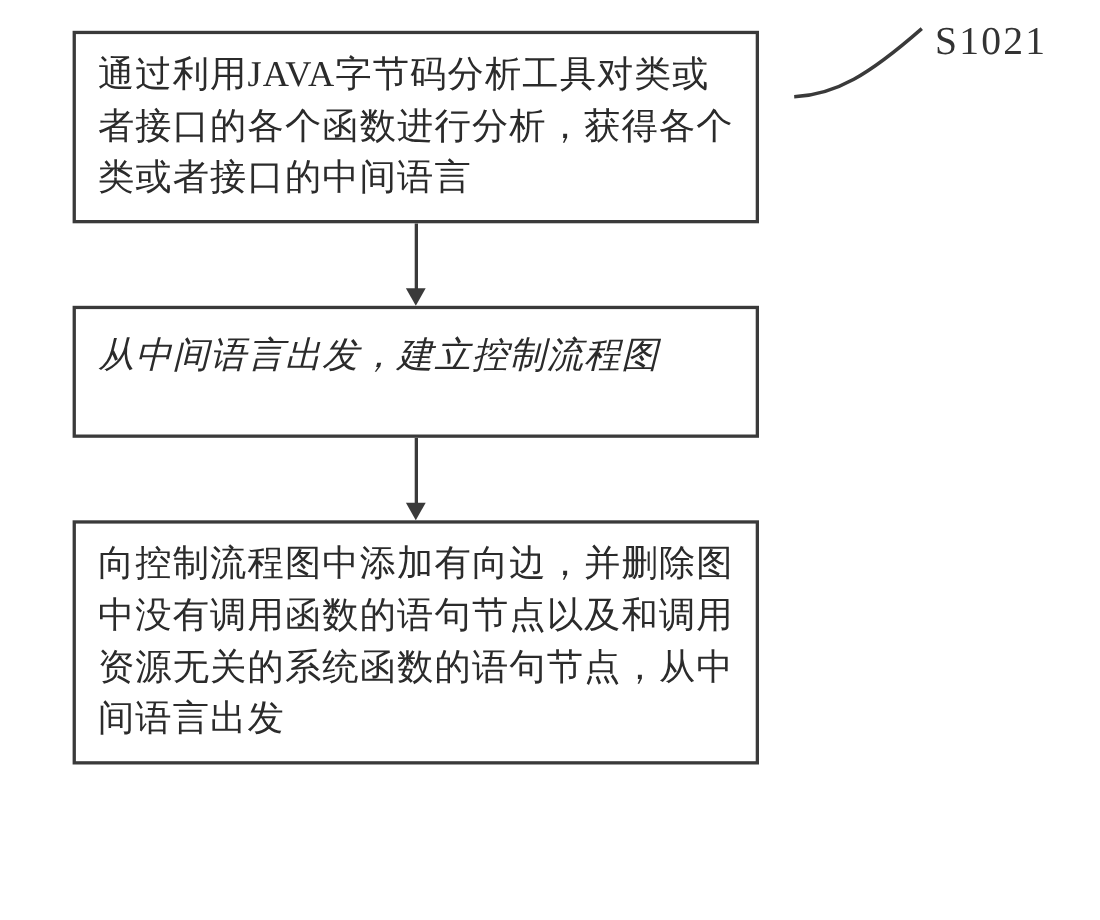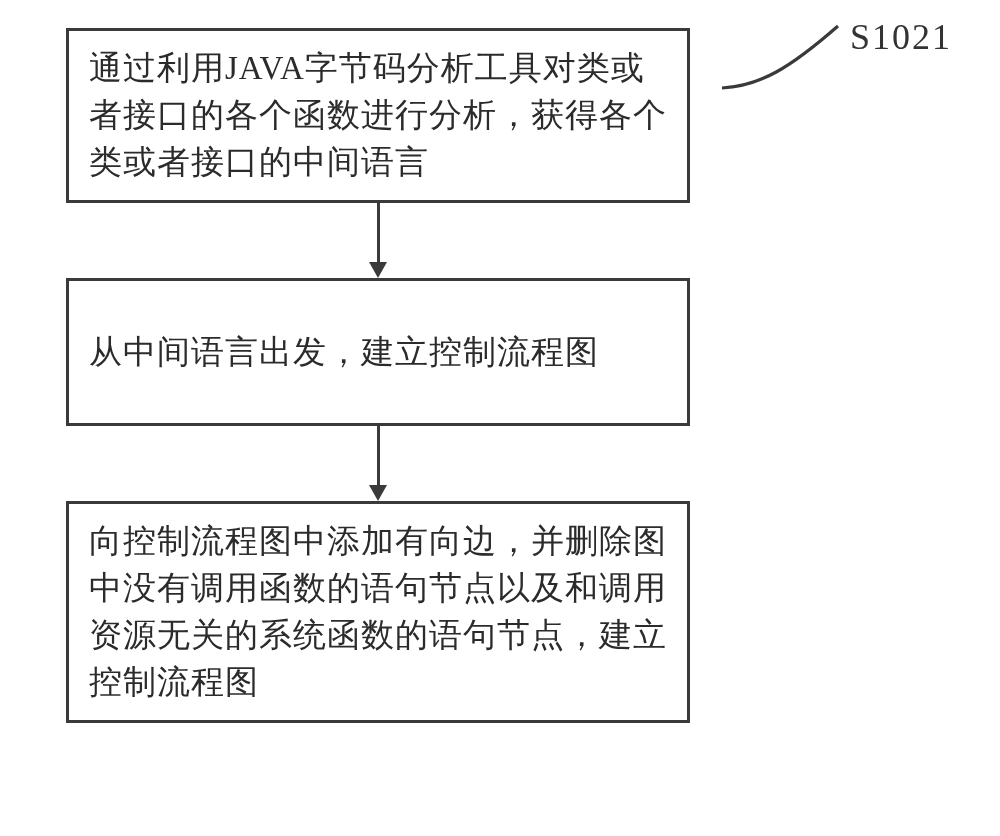--- a/index.html
+++ b/index.html
@@ -64,21 +64,21 @@
   .label-text {
     position: absolute;
     top: -6px;
     left: 130px;
     font-size: 36px;
     color: #333;
     letter-spacing: 2px;
     white-space: nowrap;
   }
   
-  .pad-mid { padding-top: 48px; padding-bottom: 48px; }
+  .pad-mid { padding-top: 20px; padding-bottom: 48px; font-style: italic; }
 </style>
 </head>
 <body>
 
 <div class="diagram">
 
   <div class="row">
     <div class="node">
       <span>通过利用JAVA字节码分析工具对类或者接口的各个函数进行分析，获得各个类或者接口的中间语言</span>
     </div>
@@ -101,17 +101,17 @@
     </div>
   </div>
 
   <div class="connector">
     <div class="line line2"></div>
     <div class="arrowhead"></div>
   </div>
 
   <div class="row">
     <div class="node">
-      <span>向控制流程图中添加有向边，并删除图中没有调用函数的语句节点以及和调用资源无关的系统函数的语句节点，建立控制流程图</span>
+      <span>向控制流程图中添加有向边，并删除图中没有调用函数的语句节点以及和调用资源无关的系统函数的语句节点，从中间语言出发</span>
     </div>
   </div>
 
 </div>
 
 </body></html>

